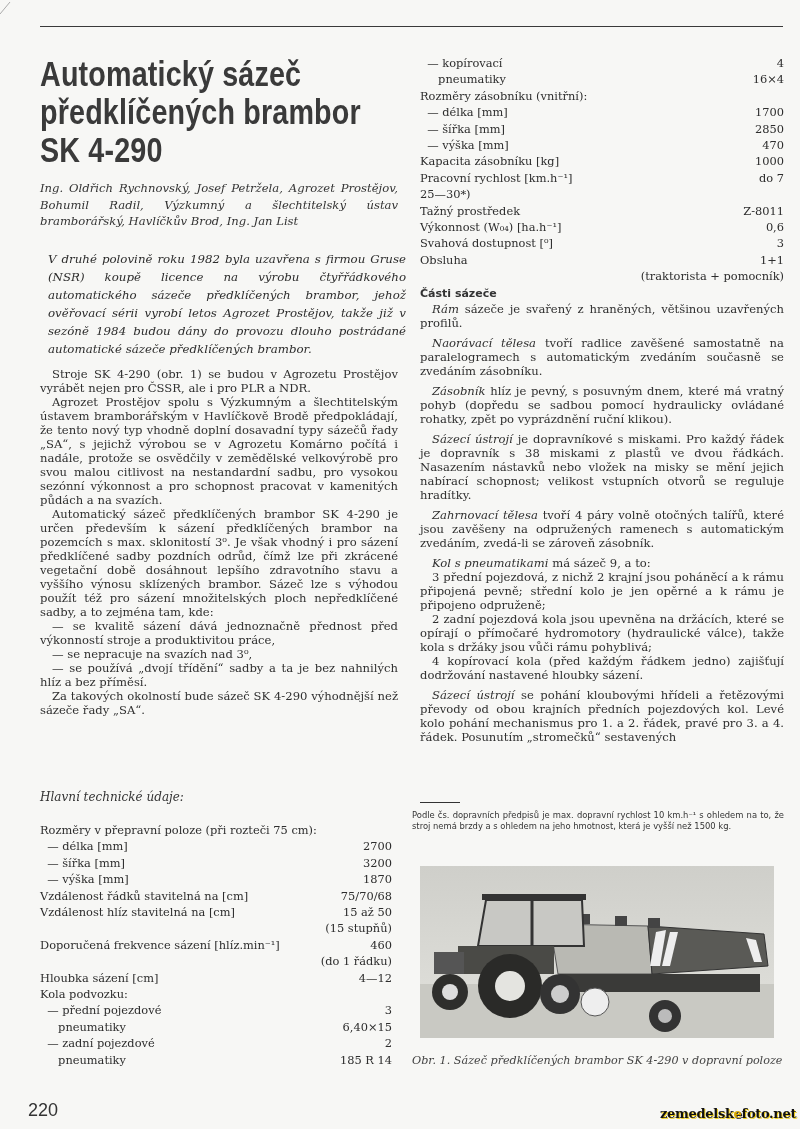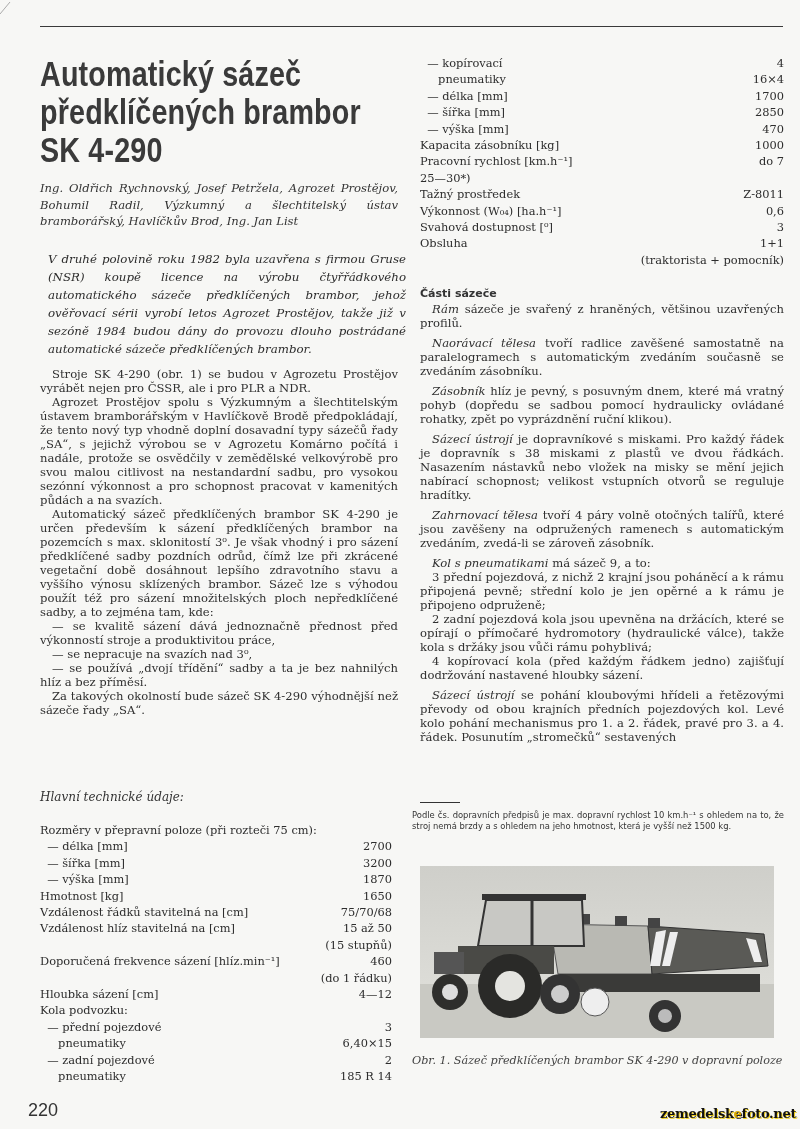--- a/index.html
+++ b/index.html
@@ -117,24 +117,20 @@
     </div>
     <div class="row">
       <span class="lbl" style="white-space: pre;">  — šířka [mm]</span>
       <span class="val">3200</span>
     </div>
     <div class="row">
       <span class="lbl" style="white-space: pre;">  — výška [mm]</span>
       <span class="val">1870</span>
     </div>
     <div class="row">
-      <span class="lbl" style="white-space: pre;">Hmotnost [kg]</span>
-      <span class="val">1650</span>
-    </div>
-    <div class="row">
       <span class="lbl" style="white-space: pre;">Vzdálenost řádků stavitelná na [cm]</span>
       <span class="val">75/70/68</span>
     </div>
     <div class="row">
       <span class="lbl" style="white-space: pre;">Vzdálenost hlíz stavitelná na [cm]</span>
       <span class="val">15 až 50</span>
     </div>
     <div class="row">
       <span class="lbl" style="white-space: pre;"></span>
       <span class="val">(15 stupňů)</span>
@@ -173,20 +169,24 @@
     </div>
   </div>
 <div class="spec-table right-specs" id="specs-right">
     <div class="row">
       <span class="lbl" style="white-space: pre;">  — kopírovací</span>
       <span class="val">4</span>
     </div>
     <div class="row">
       <span class="lbl" style="white-space: pre;">     pneumatiky</span>
       <span class="val">16×4</span>
+    </div>
+    <div class="row">
+      <span class="lbl" style="white-space: pre;">Rozměry zásobníku (vnitřní):</span>
+      <span class="val"></span>
     </div>
     <div class="row">
       <span class="lbl" style="white-space: pre;">  — délka [mm]</span>
       <span class="val">1700</span>
     </div>
     <div class="row">
       <span class="lbl" style="white-space: pre;">  — šířka [mm]</span>
       <span class="val">2850</span>
     </div>
     <div class="row">

